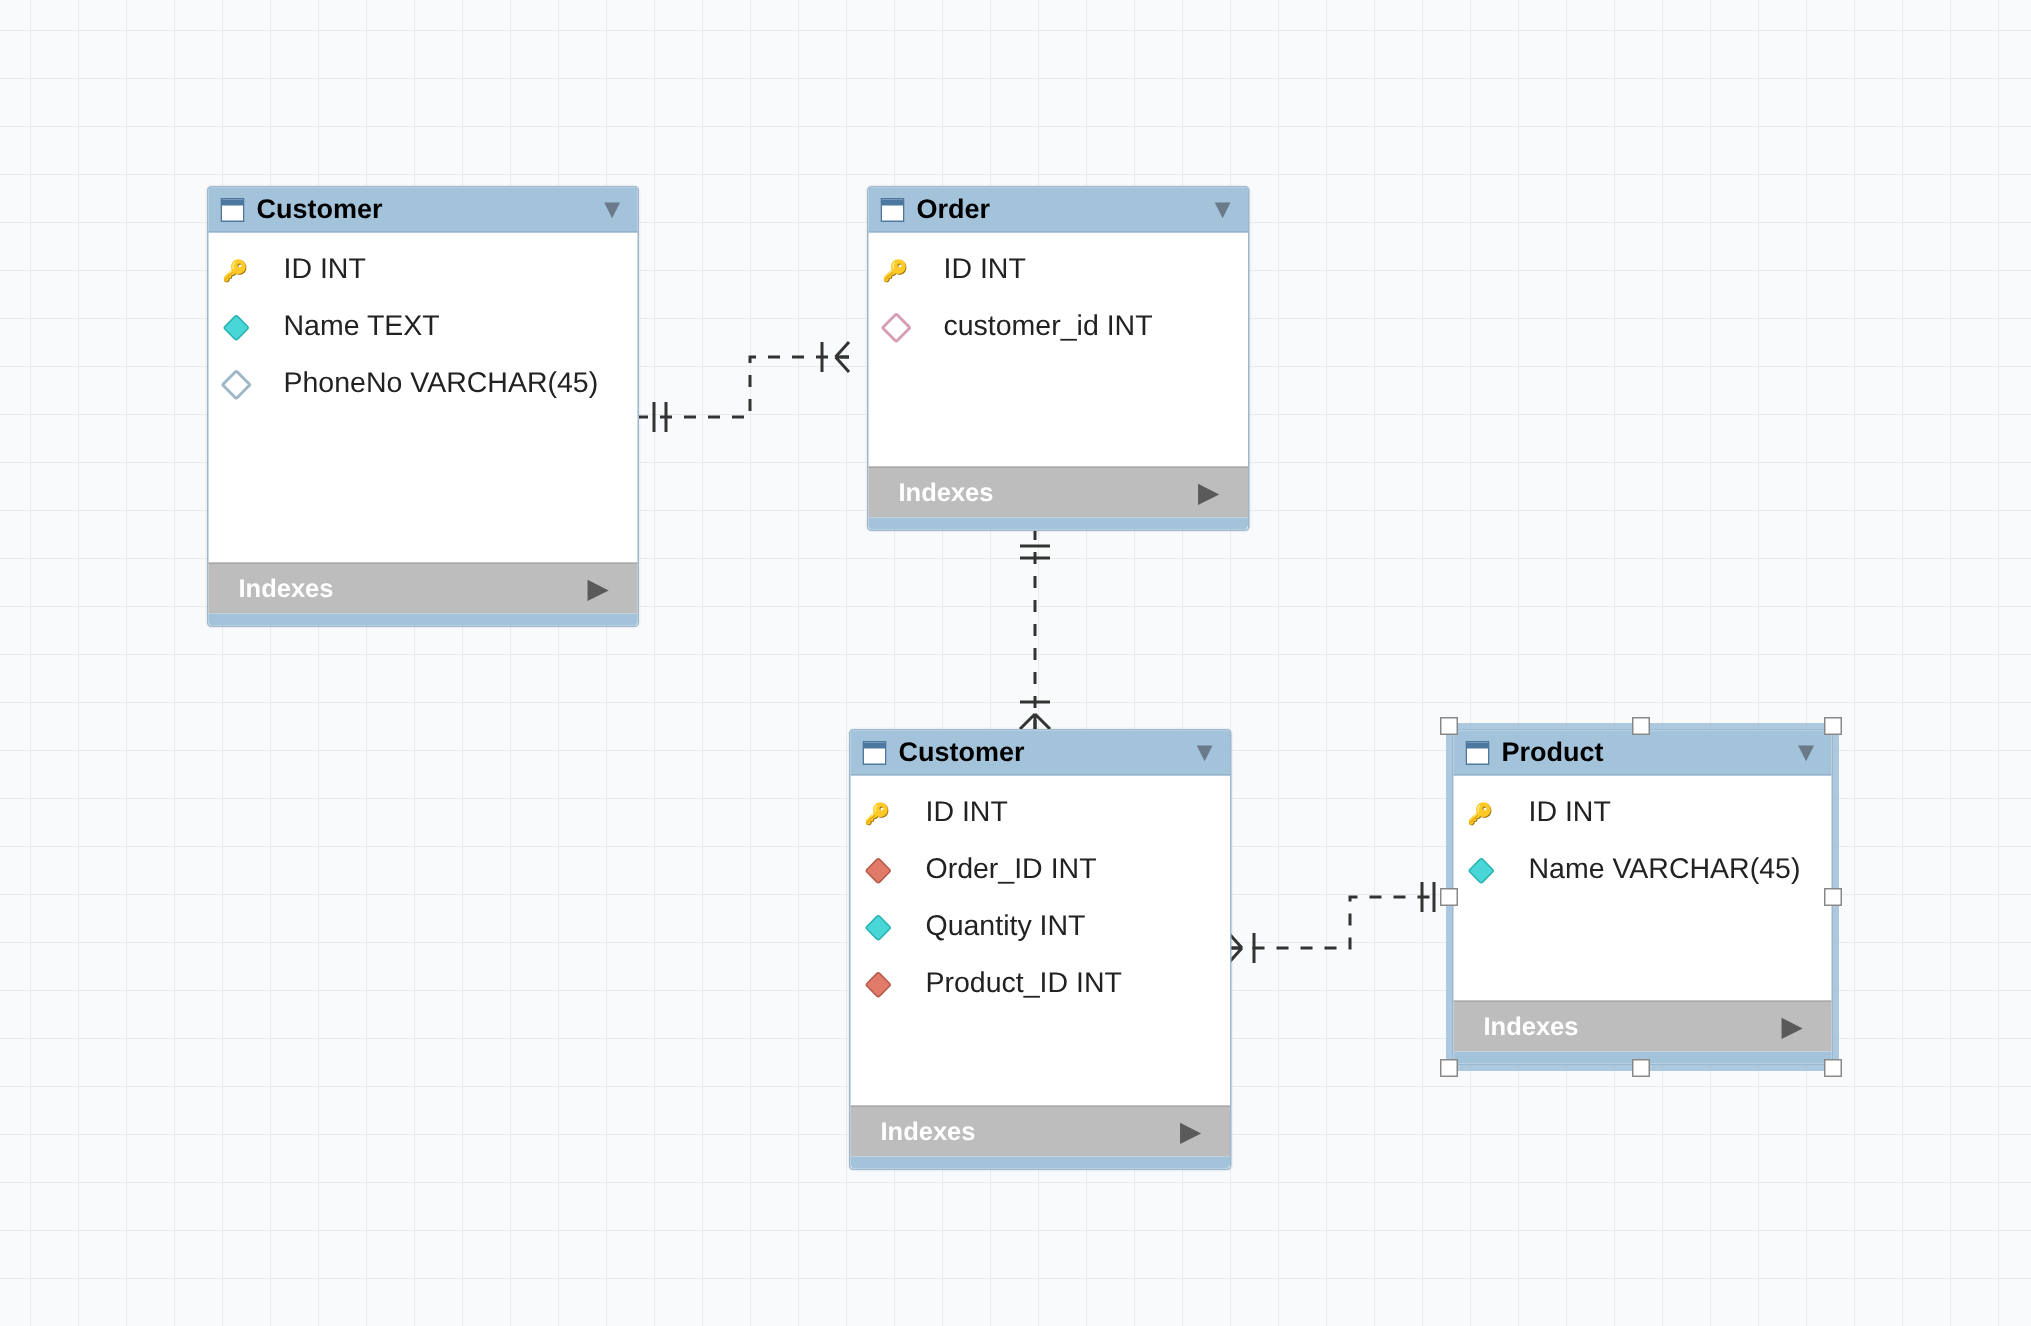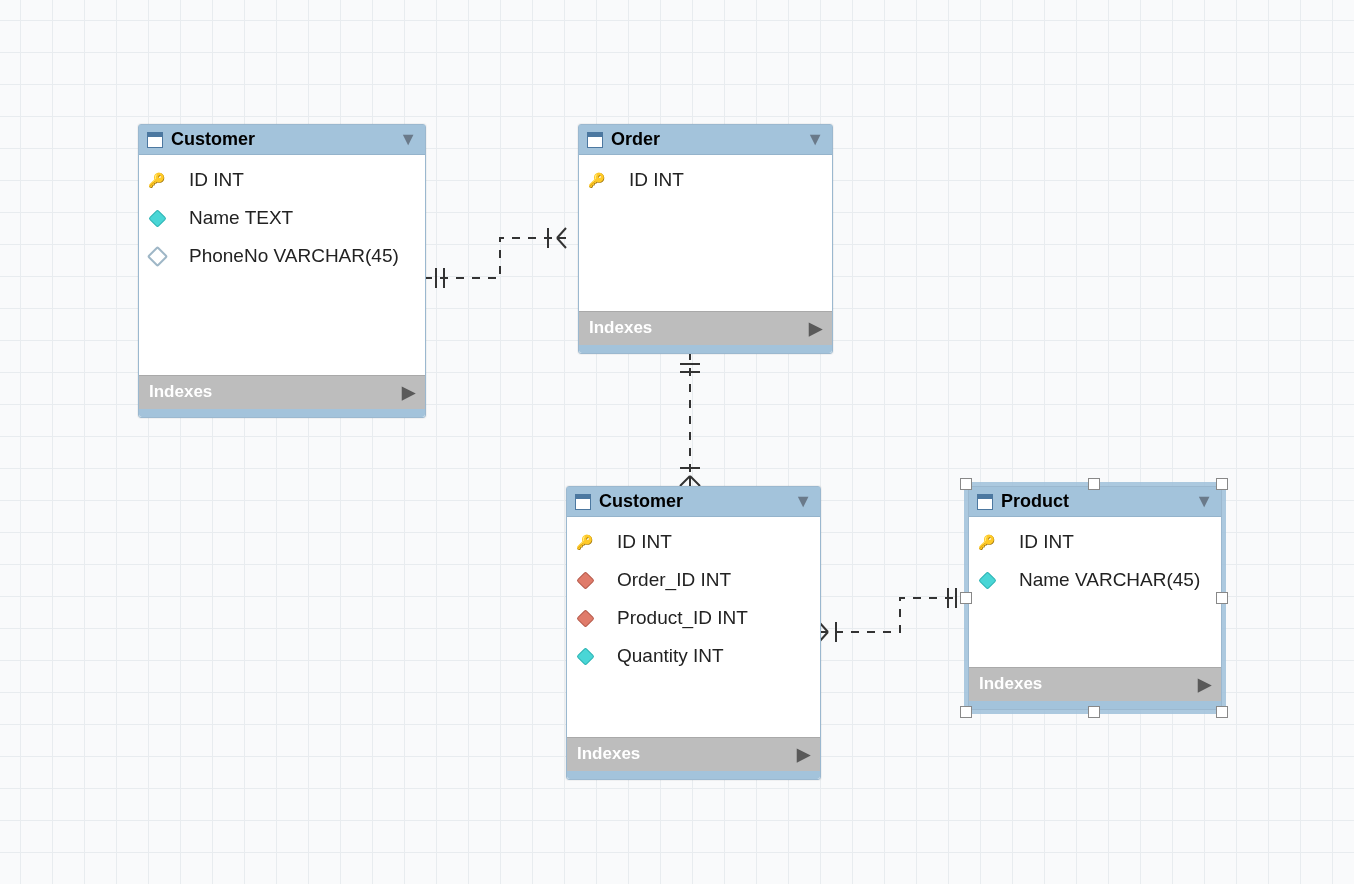--- a/index.html
+++ b/index.html
@@ -11,21 +11,21 @@
   svg.lines{position:absolute;left:0;top:0;width:1354px;height:884px;pointer-events:none}
   .entity{position:absolute;border:1px solid #9bb8cf;border-radius:3px;background:#fff;
     box-shadow:0 0 0 1px rgba(0,0,0,.04);display:flex;flex-direction:column}
   .entity-header{display:flex;align-items:center;padding:4px 8px;background:#a3c3db;
     border-bottom:1px solid #94b3cb;font-weight:bold;color:#000;font-size:18px}
   .entity-header .title{flex:1;margin-left:8px}
   .entity-header .caret{color:#6a7a8a}
   .cols{flex:1;padding:6px 0}
   .col{display:flex;align-items:center;padding:8px 10px;font-size:19px;color:#222}
   .col .coltxt{margin-left:24px}
-  .indexes{display:flex;padding:6px 10px;background:#bdbdbd;color:#fff;
+  .indexes{display:flex;align-items:center;padding:6px 20px;background:#bdbdbd;color:#fff;
     font-size:17px;font-weight:bold;border-top:1px solid #a9a9a9}
   .indexes .caret{margin-left:auto;color:#5a5a5a}
   .bottom-strip{height:8px;background:#a3c3db;border-bottom-left-radius:3px;border-bottom-right-radius:3px}
   
   .icon{display:inline-flex;width:16px;height:16px;align-items:center;justify-content:center}
   .icon-table{width:18px;height:14px;background:#fff;border:1px solid #4c78a0;position:relative}
   .icon-table::before{content:"";position:absolute;left:0;right:0;top:0;height:4px;background:#4c78a0}
   .icon-key{color:#e0b400;font-size:14px}
   .icon-diamond{width:11px;height:11px;transform:rotate(45deg);border-radius:2px;display:block}
   .d-cyan{background:#49d6d6;border:1px solid #2ab3b3}
@@ -97,20 +97,26 @@
           <span class="icon-table"></span>
         </span>
       <span class="title">Order</span>
       <span class="caret">▼</span>
     </div>
     <div class="cols">
       <div class="col">
         <span class="icon icon-key">🔑</span>
         <span class="coltxt"><span>ID</span> <span>INT</span></span>
       </div>
+      <div class="col">
+        <span class="icon">
+            <span class="icon-diamond d-pink"></span>
+          </span>
+        <span class="coltxt"><span>customer_id</span> <span>INT</span></span>
+      </div>
     </div>
     <div class="indexes">
       <span>Indexes</span>
       <span class="caret">▶</span>
     </div>
     <div class="bottom-strip"></div>
   </div>
 
   <div class="entity" style="left:566px;top:486px;width:253px;height:292px">
     <div class="entity-header">
@@ -126,29 +132,29 @@
         <span class="coltxt"><span>ID</span> <span>INT</span></span>
       </div>
       <div class="col">
         <span class="icon">
             <span class="icon-diamond d-red"></span>
           </span>
         <span class="coltxt"><span>Order_ID</span> <span>INT</span></span>
       </div>
       <div class="col">
         <span class="icon">
+            <span class="icon-diamond d-cyan"></span>
+          </span>
+        <span class="coltxt"><span>Quantity</span> <span>INT</span></span>
+      </div>
+      <div class="col">
+        <span class="icon">
             <span class="icon-diamond d-red"></span>
           </span>
         <span class="coltxt"><span>Product_ID</span> <span>INT</span></span>
-      </div>
-      <div class="col">
-        <span class="icon">
-            <span class="icon-diamond d-cyan"></span>
-          </span>
-        <span class="coltxt"><span>Quantity</span> <span>INT</span></span>
       </div>
     </div>
     <div class="indexes">
       <span>Indexes</span>
       <span class="caret">▶</span>
     </div>
     <div class="bottom-strip"></div>
   </div>
 
   <div class="entity selected" style="left:968px;top:486px;width:252px;height:222px">

